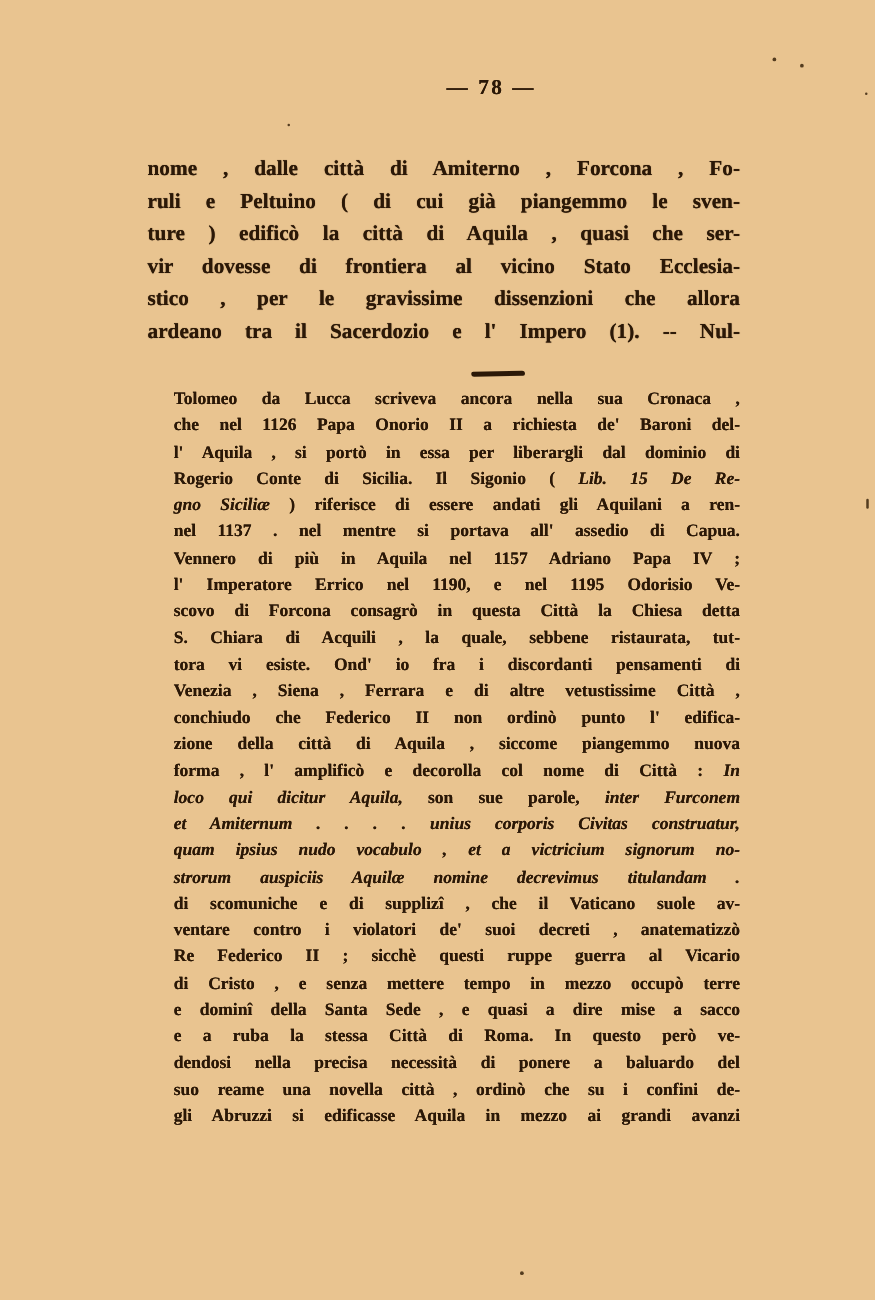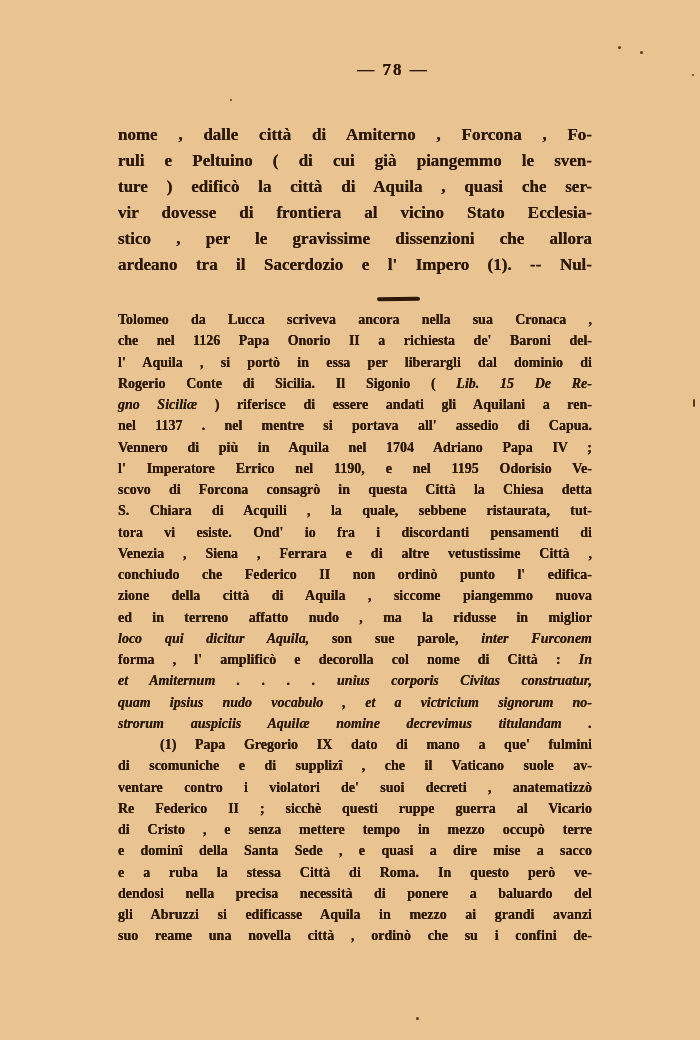--- a/index.html
+++ b/index.html
@@ -51,20 +51,21 @@
     position: absolute;
     left: 118px; top: 309px; width: 474px;
     font-size: 14px;
     font-weight: bold;
     line-height: 21.25px;
     text-shadow: 0 0 0.5px currentColor;
   }
   .footnote .fline {
     text-align: justify;
     text-align-last: justify;
+    margin-left: 21px;
   }
   .footnote .fline.indent { padding-left: 42px; }
   .footnote .italic { font-style: italic; }
 
   .speck {
     position: absolute;
     background: rgba(58, 36, 12, 0.85);
     border-radius: 50%;
   }
 </style>
@@ -86,44 +87,42 @@
 
   <div class="separator"></div>
 
   <div class="footnote" id="footnote">
       <div class="fline"><span class="roman">Tolomeo da Lucca scriveva ancora nella sua Cronaca ,</span></div>
       <div class="fline"><span class="roman">che nel 1126 Papa Onorio II a richiesta de' Baroni del-</span></div>
       <div class="fline"><span class="roman">l' Aquila , si portò in essa per liberargli dal dominio di</span></div>
       <div class="fline"><span class="roman">Rogerio Conte di Sicilia. Il Sigonio ( </span><span class="italic">Lib. 15 De Re-</span></div>
       <div class="fline"><span class="italic">gno Siciliæ</span><span class="roman"> ) riferisce di essere andati gli Aquilani a ren-</span></div>
       <div class="fline"><span class="roman">nel 1137 . nel mentre si portava all' assedio di Capua.</span></div>
-      <div class="fline"><span class="roman">Vennero di più in Aquila nel 1704 Adriano Papa IV ;</span></div>
+      <div class="fline"><span class="roman">Vennero di più in Aquila nel 1157 Adriano Papa IV ;</span></div>
       <div class="fline"><span class="roman">l' Imperatore Errico nel 1190, e nel 1195 Odorisio Ve-</span></div>
       <div class="fline"><span class="roman">scovo di Forcona consagrò in questa Città la Chiesa detta</span></div>
       <div class="fline"><span class="roman">S. Chiara di Acquili , la quale, sebbene ristaurata, tut-</span></div>
       <div class="fline"><span class="roman">tora vi esiste. Ond' io fra i discordanti pensamenti di</span></div>
       <div class="fline"><span class="roman">Venezia , Siena , Ferrara e di altre vetustissime Città ,</span></div>
       <div class="fline"><span class="roman">conchiudo che Federico II non ordinò punto l' edifica-</span></div>
       <div class="fline"><span class="roman">zione della città di Aquila , siccome piangemmo nuova</span></div>
-      <div class="fline"><span class="roman">ed in terreno affatto nudo , ma la ridusse in miglior</span></div>
+      <div class="fline"><span class="roman">forma , l' amplificò e decorolla col nome di Città : </span><span class="italic">In</span></div>
       <div class="fline"><span class="italic">loco qui dicitur Aquila,</span><span class="roman"> son sue parole, </span><span class="italic">inter Furconem</span></div>
-      <div class="fline"><span class="roman">forma , l' amplificò e decorolla col nome di Città : </span><span class="italic">In</span></div>
       <div class="fline"><span class="italic">et Amiternum . . . . unius corporis Civitas construatur,</span></div>
       <div class="fline"><span class="italic">quam ipsius nudo vocabulo , et a victricium signorum no-</span></div>
       <div class="fline"><span class="italic">strorum auspiciis Aquilæ nomine decrevimus titulandam .</span></div>
-      <div class="fline indent"><span class="roman">(1) Papa Gregorio IX dato di mano a que' fulmini</span></div>
       <div class="fline"><span class="roman">di scomuniche e di supplizî , che il Vaticano suole av-</span></div>
       <div class="fline"><span class="roman">ventare contro i violatori de' suoi decreti , anatematizzò</span></div>
       <div class="fline"><span class="roman">Re Federico II ; sicchè questi ruppe guerra al Vicario</span></div>
       <div class="fline"><span class="roman">di Cristo , e senza mettere tempo in mezzo occupò terre</span></div>
       <div class="fline"><span class="roman">e dominî della Santa Sede , e quasi a dire mise a sacco</span></div>
       <div class="fline"><span class="roman">e a ruba la stessa Città di Roma. In questo però ve-</span></div>
       <div class="fline"><span class="roman">dendosi nella precisa necessità di ponere a baluardo del</span></div>
+      <div class="fline"><span class="roman">suo reame una novella città , ordinò che su i confini de-</span></div>
       <div class="fline"><span class="roman">gli Abruzzi si edificasse Aquila in mezzo ai grandi avanzi</span></div>
-      <div class="fline"><span class="roman">suo reame una novella città , ordinò che su i confini de-</span></div>
     </div>
 
   <div class="speck" style="left:618px; top:46px; width:3px; height:3px;"></div>
   <div class="speck" style="left:640px; top:51px; width:3px; height:3px;"></div>
   <div class="speck" style="left:692px; top:74px; width:2px; height:2px;"></div>
   <div class="speck" style="left:693px; top:399px; width:2px; height:8px; border-radius:1px;"></div>
   <div class="speck" style="left:416px; top:1017px; width:3px; height:3px;"></div>
   <div class="speck" style="left:230px; top:99px; width:2px; height:2px;"></div>
 
 </div>

